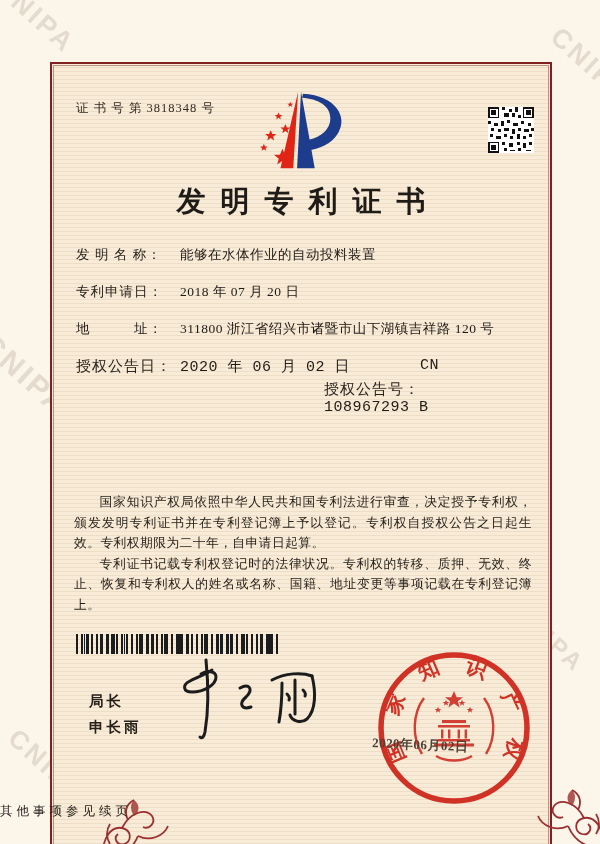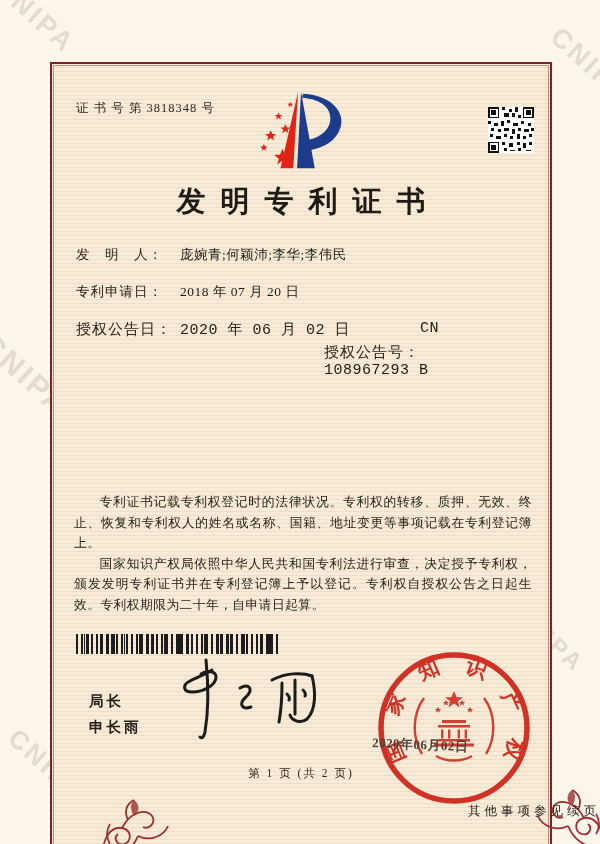--- a/index.html
+++ b/index.html
@@ -85,21 +85,21 @@
     font-size:13px; font-weight:bold; color:#4d4136;
     letter-spacing:0.5px; transform:rotate(2.5deg); white-space:nowrap;
   }
   
   .page-info{
     position:absolute; left:0; top:702px; width:100%;
     text-align:center; font-size:11.5px; letter-spacing:2px; color:#33291f;
   }
   .continuation{
     position:absolute; left:0; top:803px; width:100%;
-    text-align:right; font-size:12.5px; letter-spacing:4px; color:#26211c;
+    text-align:left; font-size:12.5px; letter-spacing:4px; color:#26211c;
   }
   .flourish{ position:absolute; width:80px; height:84px; }
   .flourish.left{ left:46px; top:716px; }
   .flourish.right{ left:476px; top:706px; transform:scaleX(-1); }
 </style>
 </head>
 <body>
 
 <div class="page">
 
@@ -184,36 +184,39 @@
         <rect x="14" y="27" width="3" height="1"></rect>
           <rect x="19" y="26" width="2" height="2"></rect>
           <rect x="24" y="27" width="3" height="1"></rect>
       </g>
     </svg>
 
     <div class="title">发明专利证书</div>
 
     <div class="fields">
       <div class="frow">
-        <span class="flabel">发　明　人：</span><span class="fvalue">庞婉青;何颖沛;李华;李伟民</span>
+        <span class="flabel">发 明 名 称：</span><span class="fvalue">能够在水体作业的自动投料装置</span>
       </div>
       <div class="frow">
         <span class="flabel">专利申请日：</span><span class="fvalue">2018 年 07 月 20 日</span>
+      </div>
+      <div class="frow">
+        <span class="flabel">地　　　址：</span><span class="fvalue">311800 浙江省绍兴市诸暨市山下湖镇吉祥路 120 号</span>
       </div>
       <div class="grant-row">
         <span class="flabel">授权公告日：</span><span class="fvalue">2020 年 06 月 02 日</span>
         <span class="grant-pair2">
           <span class="flabel" style="width:auto;margin-top:23px;">授权公告号：</span><span class="fvalue">CN 108967293 B</span>
         </span>
       </div>
     </div>
 
     <div class="paras">
+      <p>国家知识产权局依照中华人民共和国专利法进行审查，决定授予专利权，颁发发明专利证书并在专利登记簿上予以登记。专利权自授权公告之日起生效。专利权期限为二十年，自申请日起算。</p>
       <p>专利证书记载专利权登记时的法律状况。专利权的转移、质押、无效、终止、恢复和专利权人的姓名或名称、国籍、地址变更等事项记载在专利登记簿上。</p>
-      <p>国家知识产权局依照中华人民共和国专利法进行审查，决定授予专利权，颁发发明专利证书并在专利登记簿上予以登记。专利权自授权公告之日起生效。专利权期限为二十年，自申请日起算。</p>
     </div>
 
     <div class="barcode"></div>
 
     <div class="signer">
       <div>局长</div>
       <div>申长雨</div>
     </div>
 
     <svg class="signature" viewBox="0 0 170 90">
@@ -277,18 +280,17 @@
         <path d="M4,80 C4,56 14,46 24,48 C34,50 34,62 26,64 C19,66 15,58 20,54"></path>
         <path d="M6,78 C22,78 34,70 40,56"></path>
         <path d="M24,48 C32,32 48,28 54,36 C58,42 52,50 45,47"></path>
         <path d="M40,56 C52,62 66,56 70,46"></path>
         <path d="M30,40 C26,32 28,24 36,20"></path>
         <path d="M12,64 C8,58 8,50 12,44"></path>
       </g>
       <path d="M36,20 C42,24 42,32 36,36 C32,30 32,24 36,20 Z" fill="#9b2f2f" opacity="0.8"></path>
     </svg>
 
-    <div class="page-info">第 1 页 (共 2 页)</div>
   </div>
 
   <div class="continuation">其他事项参见续页</div>
 
 </div>
 
 </body></html>

